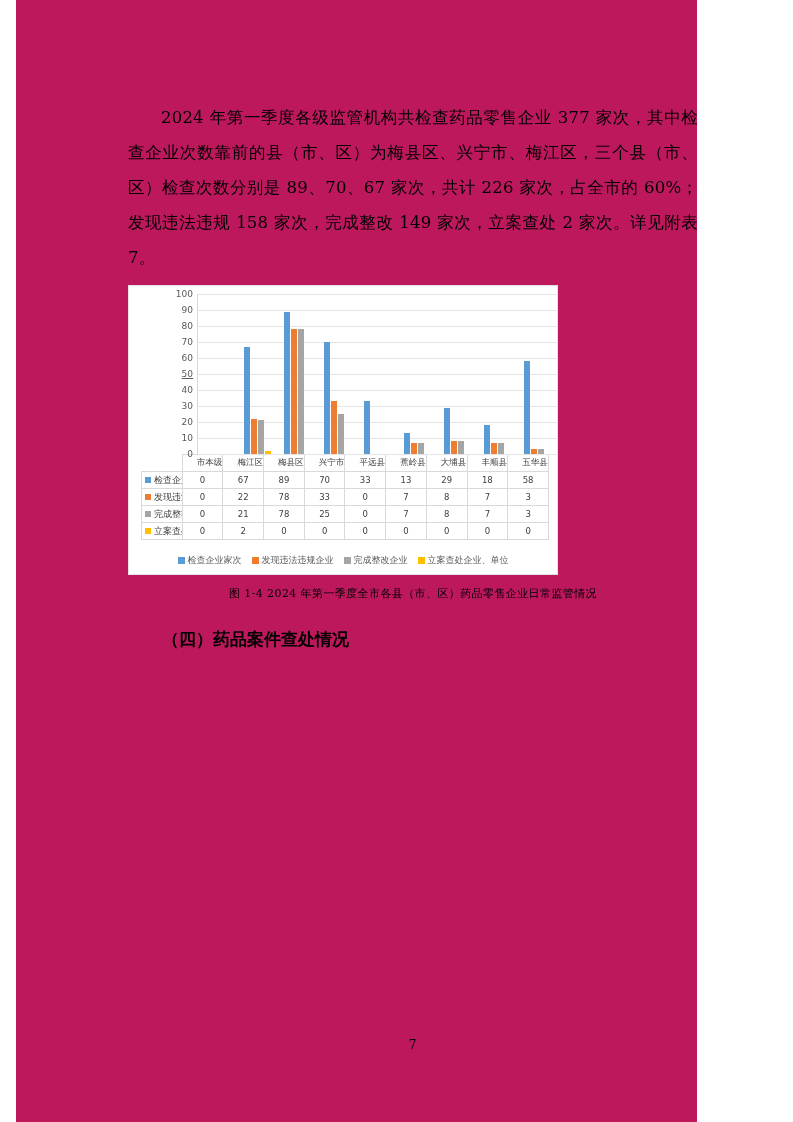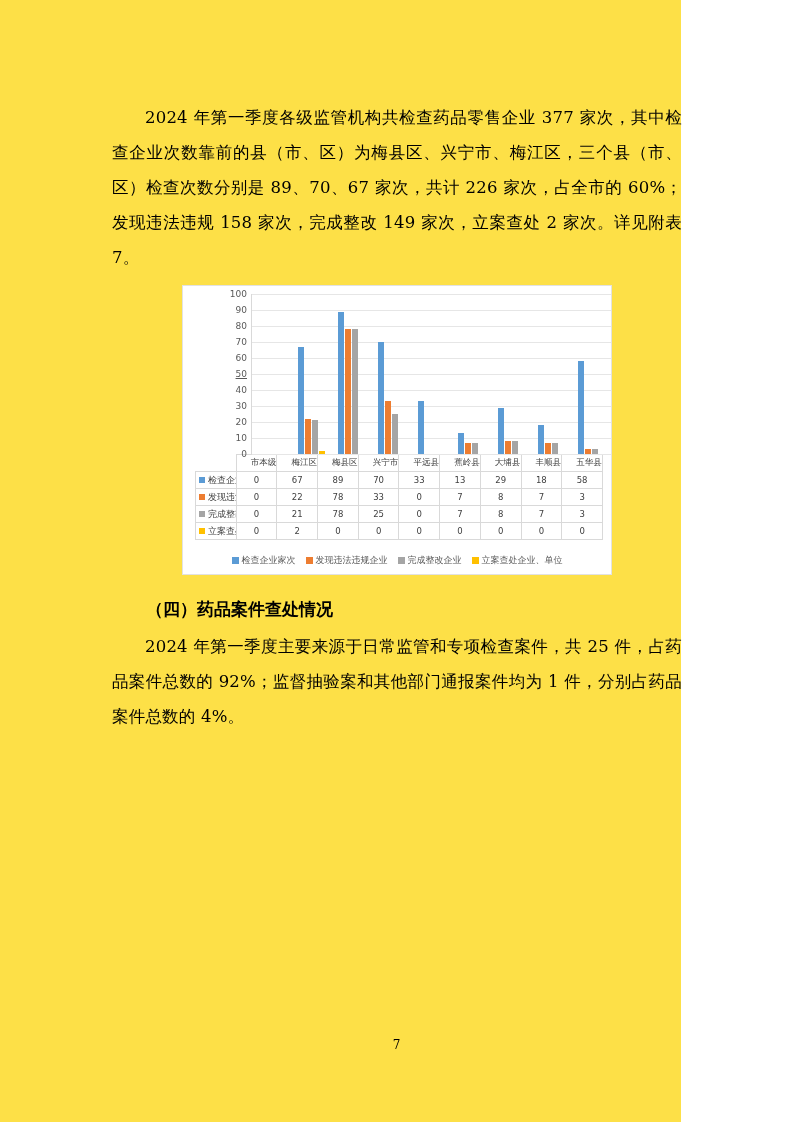--- a/index.html
+++ b/index.html
@@ -11,24 +11,24 @@
     width: 793px;
     height: 1122px;
     position: relative;
     font-family: "DejaVu Serif", "Liberation Serif", serif;
     color: #000000;
     overflow: hidden;
   }
 
   .page {
     position: absolute;
-    left: 0; top: 0;
+    left: 16px; top: 0;
     width: 681px;
     height: 1122px;
-    background: #fde047;
+    background: #be185d;
   }
 
   .body-col {
     position: absolute;
     left: 112px;
     top: 100px;
     width: 570px;
   }
 
   p.para {
@@ -47,21 +47,20 @@
     line-height: 35px;
     font-weight: bold;
     text-indent: 2em;
     font-family: "DejaVu Sans", "Liberation Sans", sans-serif;
   }
 
   
   .figure-wrap {
     margin: 10px 0 0 0;
     display: flex;
-    justify-content: center;
   }
   .chart-box {
     width: 430px;
     height: 290px;
     border: 1px solid #e2e2e2;
     background: #ffffff;
     box-sizing: border-box;
     position: relative;
     padding: 0;
   }
@@ -364,20 +363,20 @@
               <span>完成整改企业</span>
             </div>
             <div class="legend-item">
               <span class="legend-sw" style="background: rgb(255, 192, 0);"></span>
               <span>立案查处企业、单位</span>
             </div>
           </div>
       </div>
     </div>
 
+    <div class="fig-caption">图 1-4 2024 年第一季度全市各县（市、区）药品零售企业日常监管情况</div>
 
     <h2 class="section-heading">（四）药品案件查处情况</h2>
 
-    <p class="para">2024 年第一季度主要来源于日常监管和专项检查案件，共 25 件，占药品案件总数的 92%；监督抽验案和其他部门通报案件均为 1 件，分别占药品案件总数的 4%。</p>
   </div>
 
   <div class="page-number">7</div>
 </div>
 
 </body></html>

